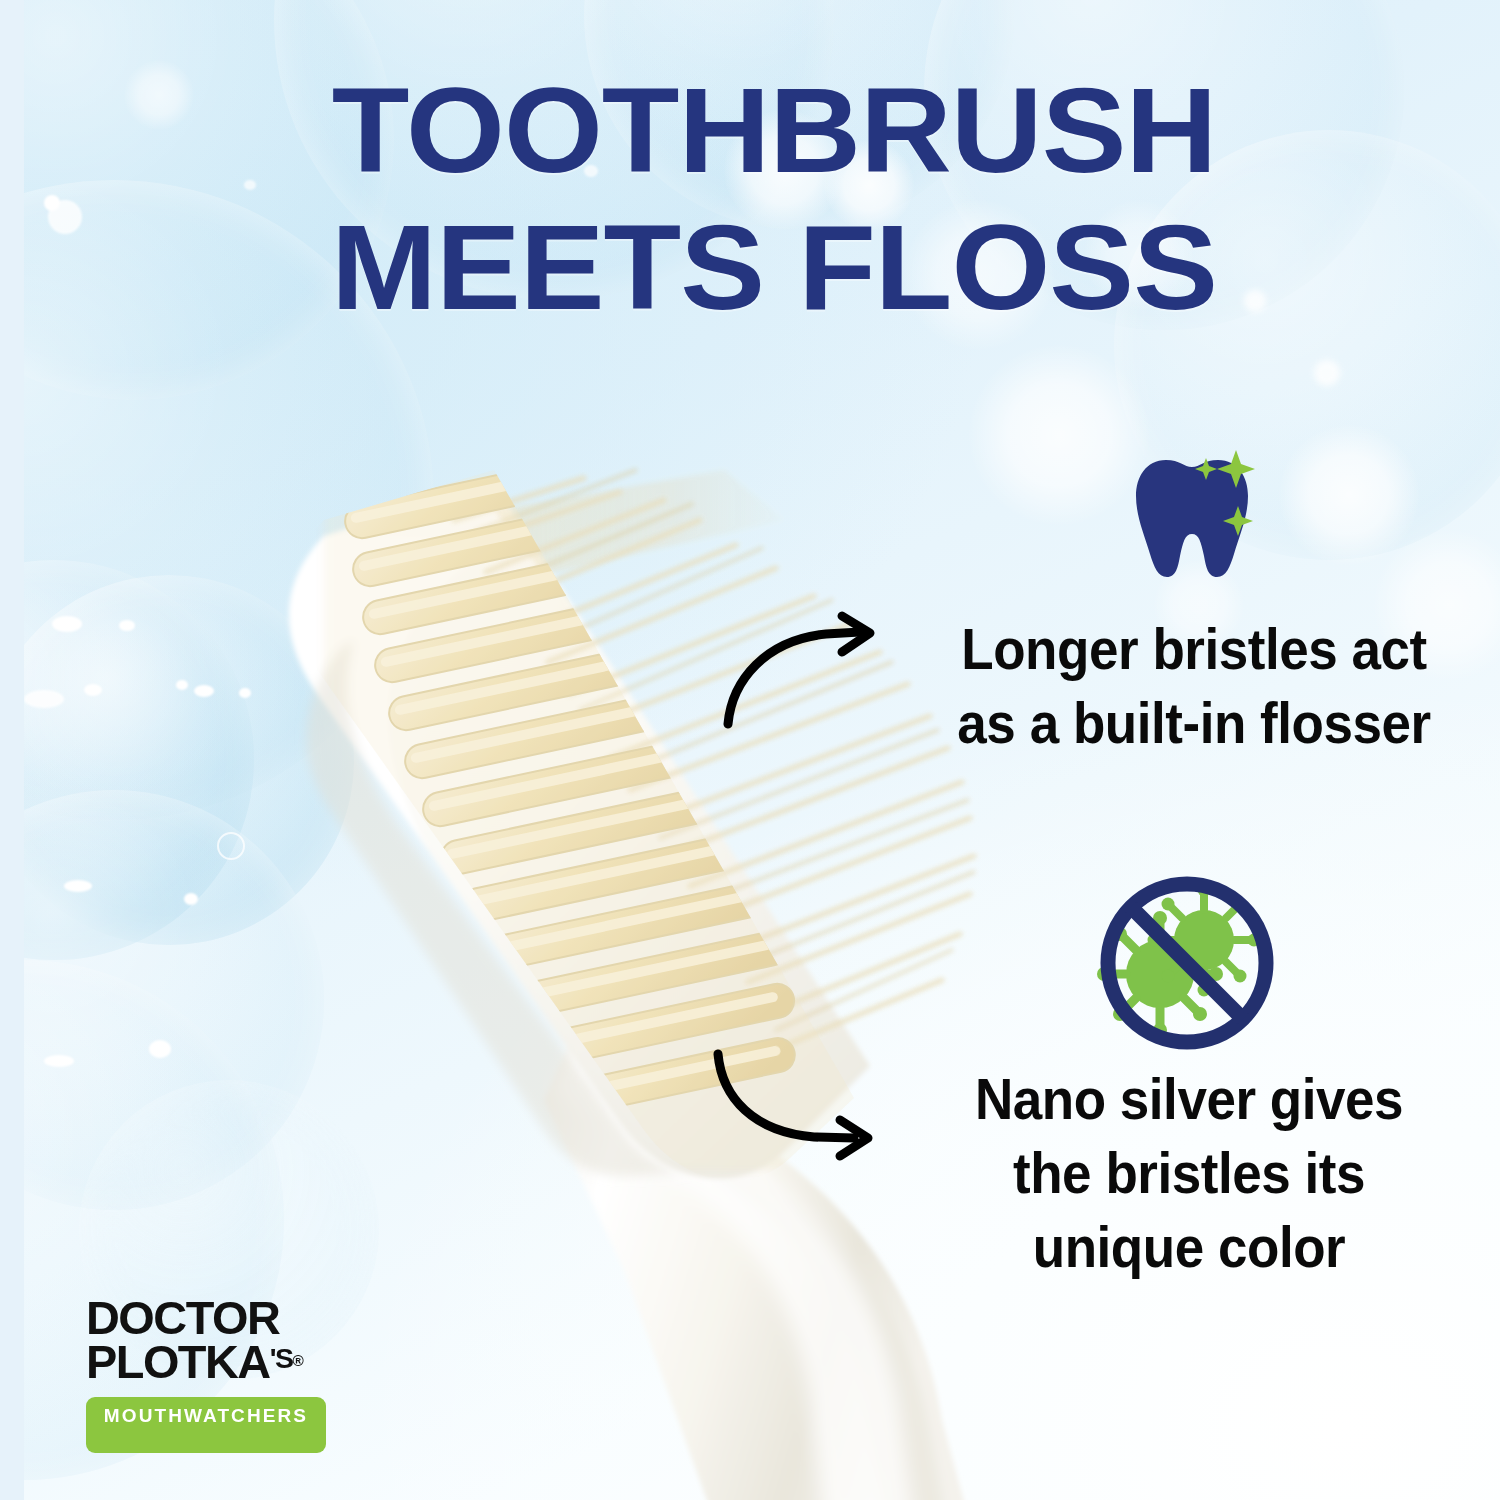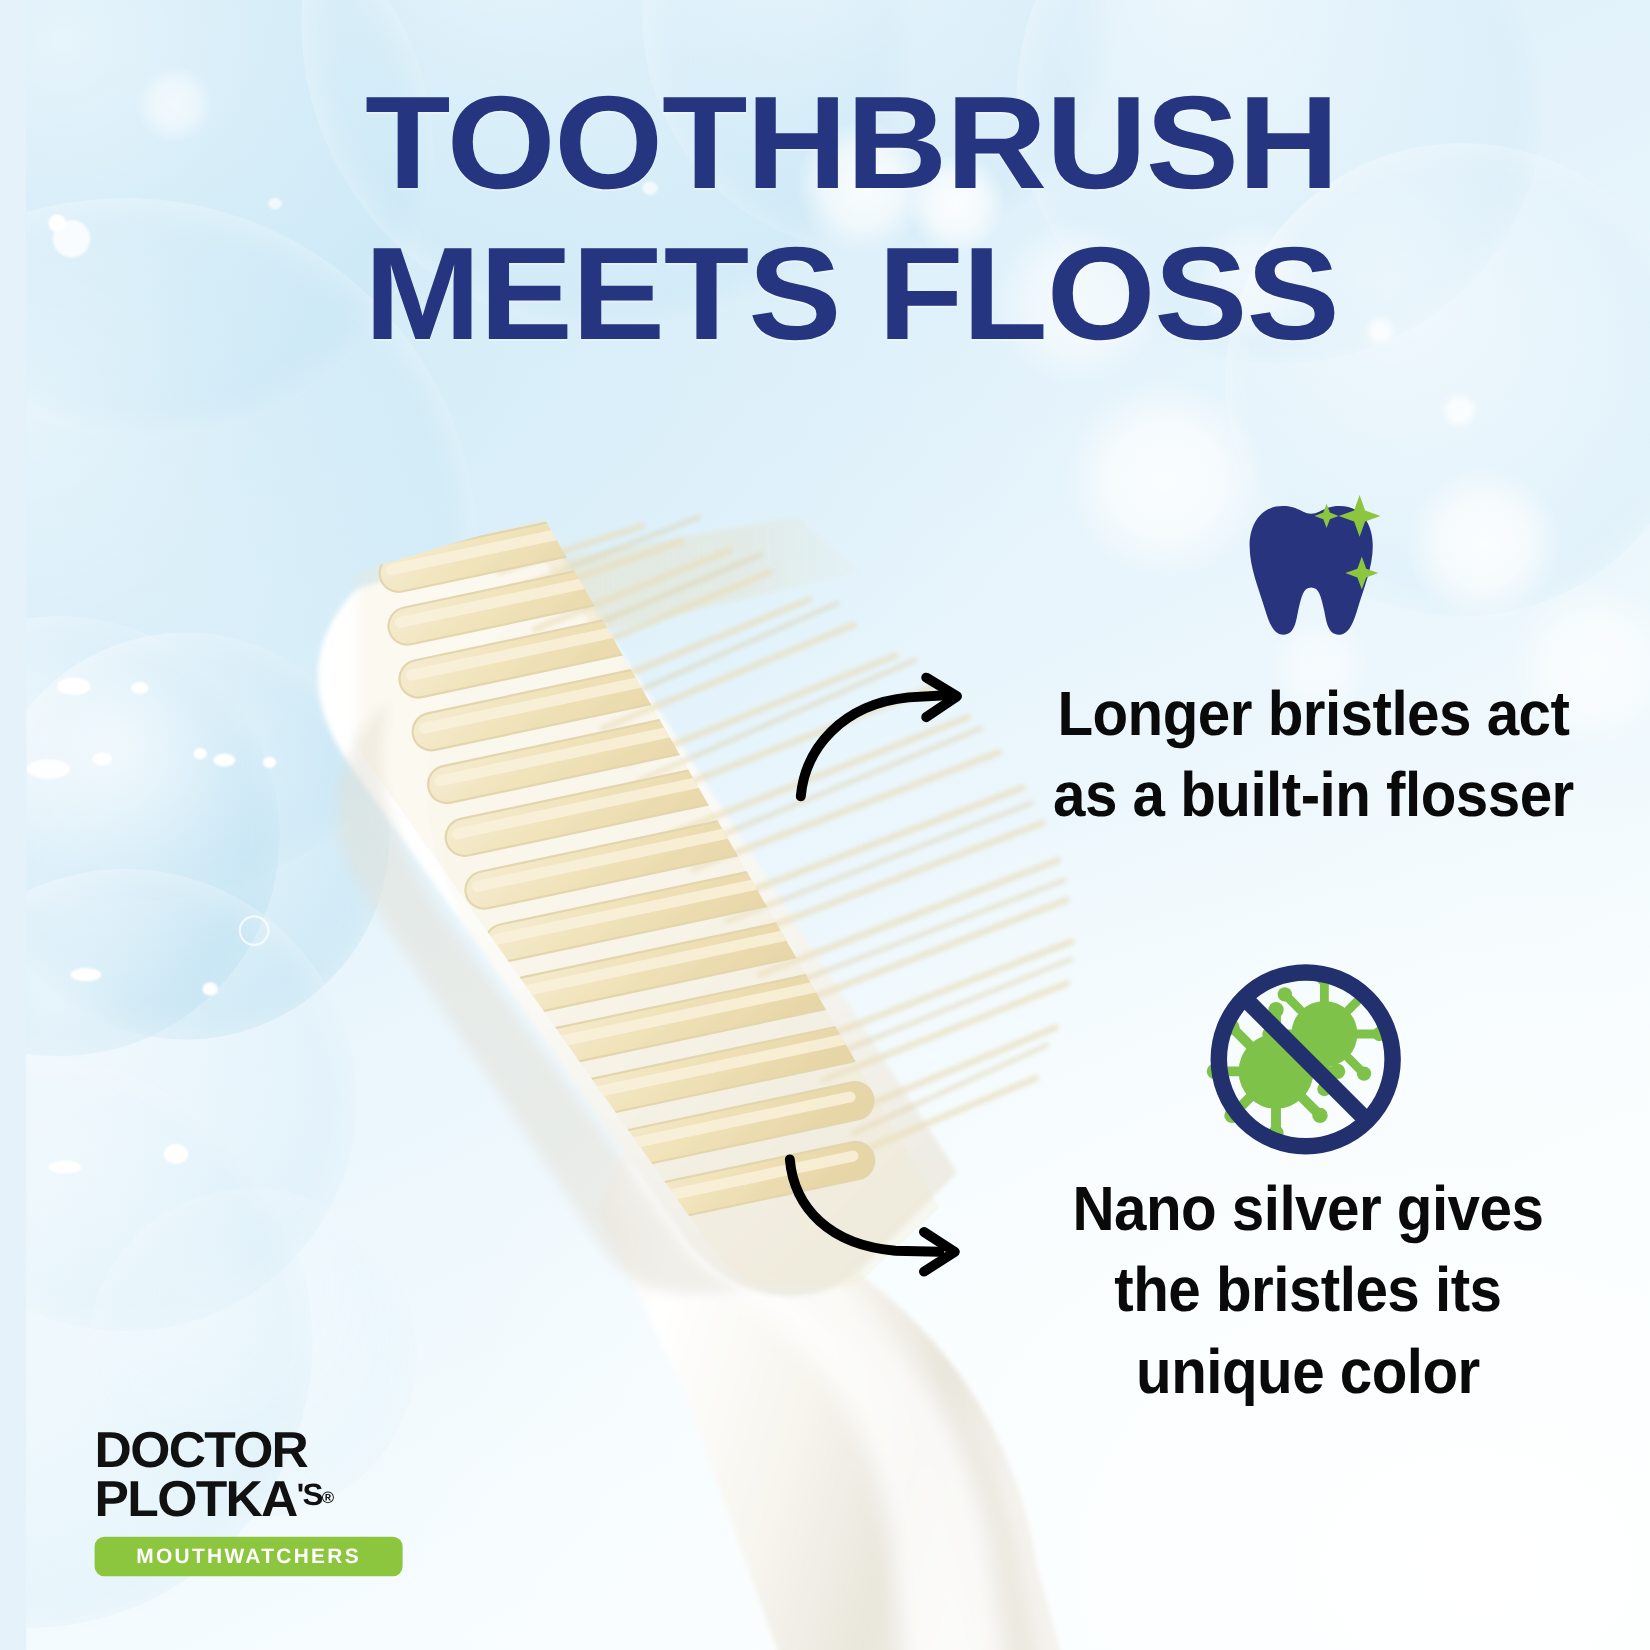--- a/index.html
+++ b/index.html
@@ -77,23 +77,23 @@
     transform:scaleX(1.02);
     transform-origin:left top;
     display:block;
   }
   .logo-line .reg{font-size:15px;vertical-align:12px;letter-spacing:0;}
   .logo-line .apos{font-size:28px;vertical-align:10px;}
   .pill{
     margin-top:13px;
     background:#8cc63f;
     border-radius:9px;
-    padding:8px 6px 6px;
+    padding:8px 6px 26px;
     text-align:center;
-    width:280px;
+    width:240px;
     box-sizing:border-box;
   }
   .pill span{
     color:#fff;font-family:"Liberation Sans", sans-serif;font-weight:bold;
     font-size:19px;letter-spacing:2.1px;display:block;
   }
 </style>
 </head>
 <body>
 

